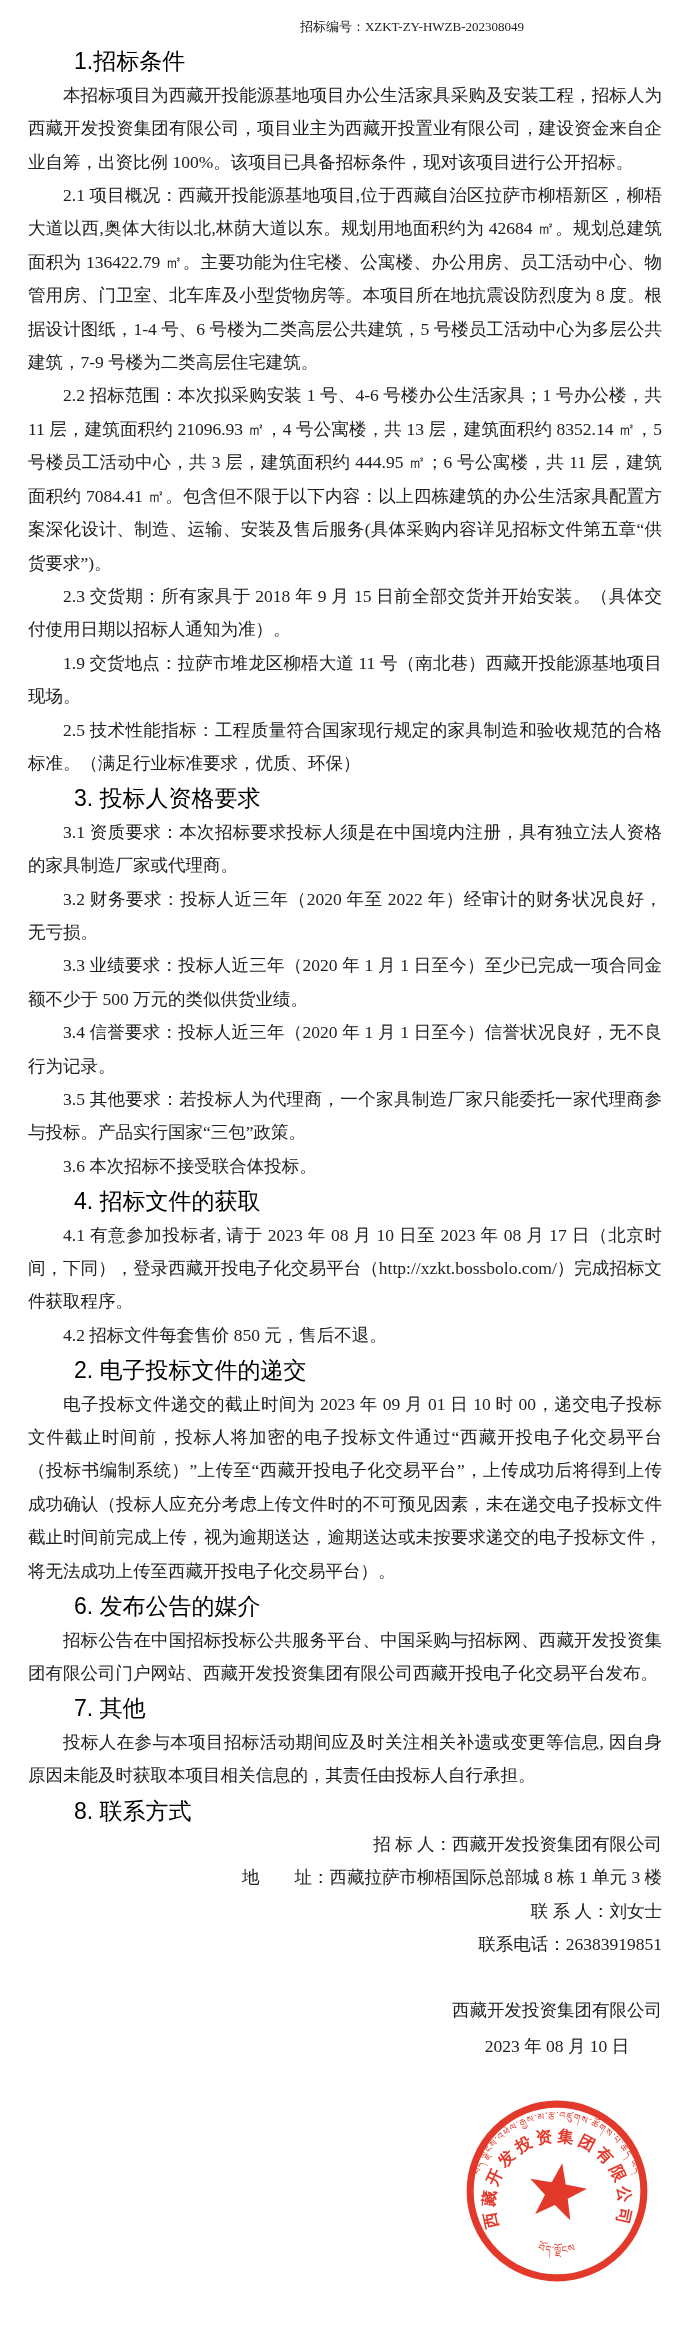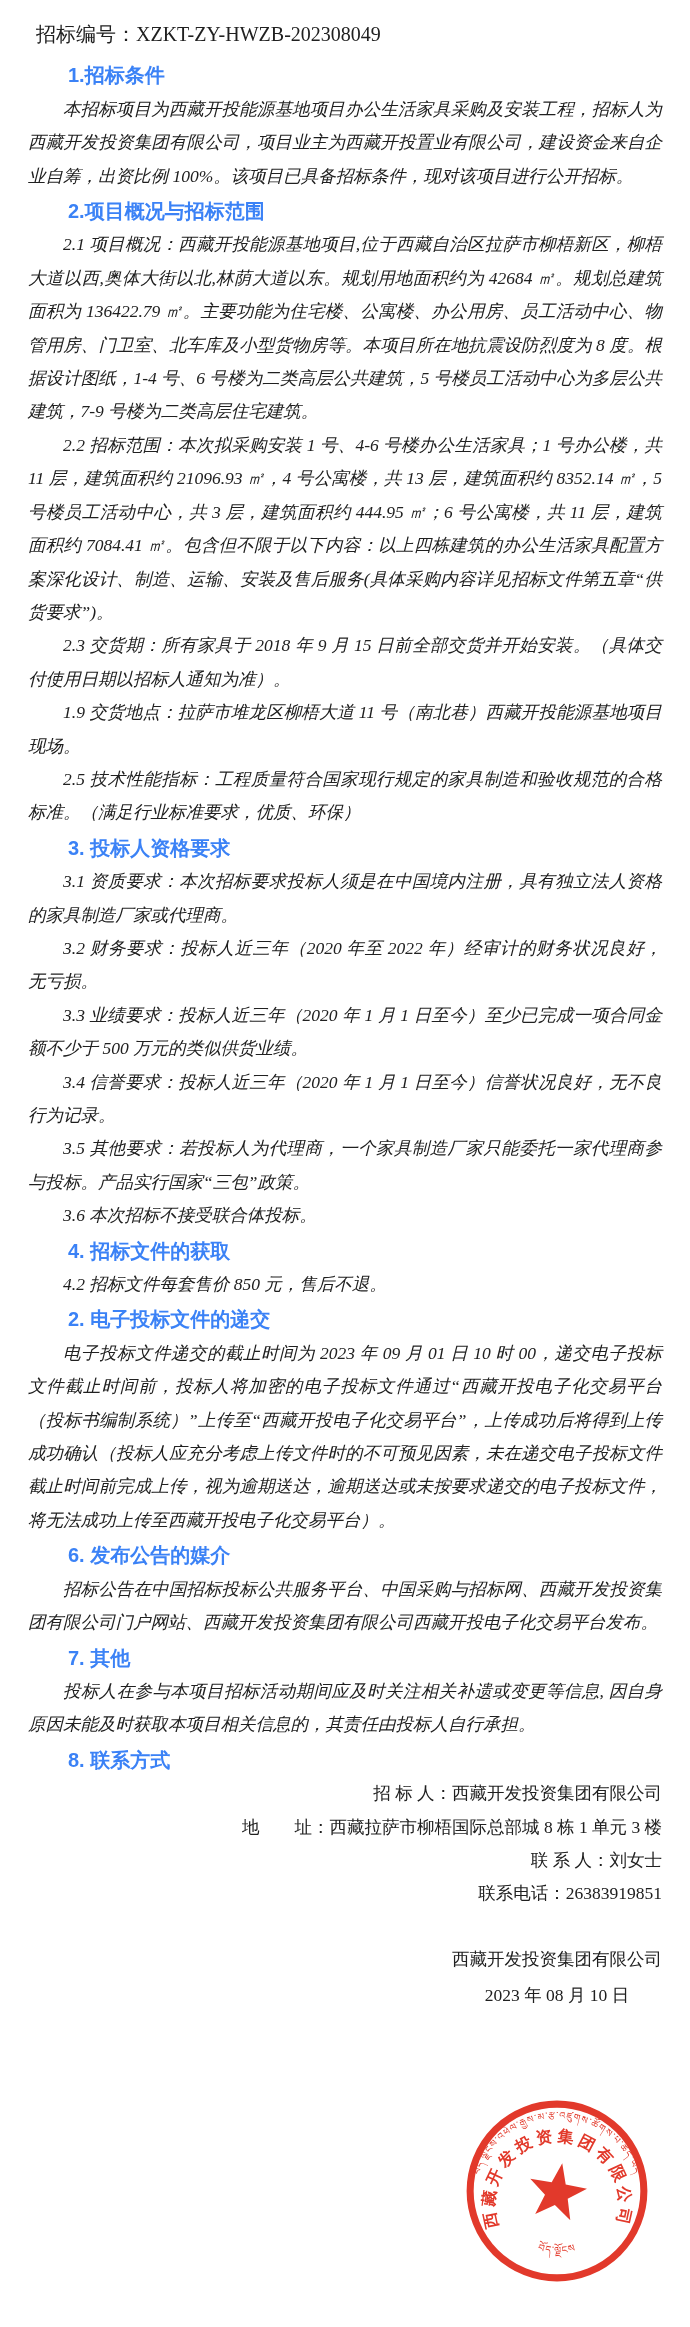--- a/index.html
+++ b/index.html
@@ -5,32 +5,31 @@
   html,body{margin:0;padding:0;}
   body{
     width:690px;height:2327px;background:#ffffff;position:relative;
     font-family:"Liberation Serif", serif;color:#202020;overflow:hidden;
   }
   .doc{
     padding:10px 28px 0 28px;
     font-size:17.5px;line-height:33.4px;
   }
   .title{
-    text-align:left;padding-right:138px;margin:8px;
-    font-size:20px;font-weight:400;
+    text-align:right;padding-right:138px;margin:0;
+    font-size:13px;font-weight:400;
   }
   .sec{
     font-family:"Liberation Sans", sans-serif;
-    font-size:20px;font-weight:700;color:#3b82f6;
+    font-size:23px;font-weight:400;color:#000000;
     margin:2px 0 0 0;text-indent:2em;line-height:33.4px;
   }
   .para{
     margin:0;text-indent:2em;text-align:justify;
     overflow-wrap:break-word;
-    font-style:italic;
   }
   .contact-line{
     margin:0;text-indent:2em;text-align:right;white-space:pre-wrap;
   }
   .closing{
     margin-top:30px;text-align:right;
   }
   .closing-inner{display:inline-block;text-align:center;}
   .closing-inner div{line-height:36px;}
   .stamp{
@@ -41,36 +40,36 @@
 </style>
 </head>
 <body>
 
 <div class="doc">
   <p class="title">招标编号：XZKT-ZY-HWZB-202308049</p>
 
   <h2 class="sec">1.招标条件</h2>
   <p class="para">本招标项目为西藏开投能源基地项目办公生活家具采购及安装工程，招标人为西藏开发投资集团有限公司，项目业主为西藏开投置业有限公司，建设资金来自企业自筹，出资比例 100%。该项目已具备招标条件，现对该项目进行公开招标。</p>
 
-  <h2 class="sec">2.项目概况与招标范围</h2>
   <p class="para">2.1 项目概况：西藏开投能源基地项目,位于西藏自治区拉萨市柳梧新区，柳梧大道以西,奥体大街以北,林荫大道以东。规划用地面积约为 42684 ㎡。规划总建筑面积为 136422.79 ㎡。主要功能为住宅楼、公寓楼、办公用房、员工活动中心、物管用房、门卫室、北车库及小型货物房等。本项目所在地抗震设防烈度为 8 度。根据设计图纸，1-4 号、6 号楼为二类高层公共建筑，5 号楼员工活动中心为多层公共建筑，7-9 号楼为二类高层住宅建筑。</p>
   <p class="para">2.2 招标范围：本次拟采购安装 1 号、4-6 号楼办公生活家具；1 号办公楼，共 11 层，建筑面积约 21096.93 ㎡，4 号公寓楼，共 13 层，建筑面积约 8352.14 ㎡，5 号楼员工活动中心，共 3 层，建筑面积约 444.95 ㎡；6 号公寓楼，共 11 层，建筑面积约 7084.41 ㎡。包含但不限于以下内容：以上四栋建筑的办公生活家具配置方案深化设计、制造、运输、安装及售后服务(具体采购内容详见招标文件第五章“供货要求”)。</p>
   <p class="para">2.3 交货期：所有家具于 2018 年 9 月 15 日前全部交货并开始安装。（具体交付使用日期以招标人通知为准）。</p>
   <p class="para">1.9 交货地点：拉萨市堆龙区柳梧大道 11 号（南北巷）西藏开投能源基地项目现场。</p>
   <p class="para">2.5 技术性能指标：工程质量符合国家现行规定的家具制造和验收规范的合格标准。（满足行业标准要求，优质、环保）</p>
 
   <h2 class="sec">3.  投标人资格要求</h2>
   <p class="para">3.1  资质要求：本次招标要求投标人须是在中国境内注册，具有独立法人资格的家具制造厂家或代理商。</p>
   <p class="para">3.2  财务要求：投标人近三年（2020 年至 2022 年）经审计的财务状况良好，无亏损。</p>
   <p class="para">3.3  业绩要求：投标人近三年（2020 年 1 月 1 日至今）至少已完成一项合同金额不少于 500 万元的类似供货业绩。</p>
   <p class="para">3.4  信誉要求：投标人近三年（2020 年 1 月 1 日至今）信誉状况良好，无不良行为记录。</p>
   <p class="para">3.5  其他要求：若投标人为代理商，一个家具制造厂家只能委托一家代理商参与投标。产品实行国家“三包”政策。</p>
   <p class="para">3.6 本次招标不接受联合体投标。</p>
 
   <h2 class="sec">4.  招标文件的获取</h2>
+  <p class="para">4.1  有意参加投标者, 请于 2023 年 08 月 10 日至 2023 年 08 月 17 日（北京时间，下同），登录西藏开投电子化交易平台（http://xzkt.bossbolo.com/）完成招标文件获取程序。</p>
   <p class="para">4.2 招标文件每套售价 850 元，售后不退。</p>
 
   <h2 class="sec">2.  电子投标文件的递交</h2>
   <p class="para">电子投标文件递交的截止时间为 2023 年 09 月 01 日 10 时 00，递交电子投标文件截止时间前，投标人将加密的电子投标文件通过“西藏开投电子化交易平台（投标书编制系统）”上传至“西藏开投电子化交易平台”，上传成功后将得到上传成功确认（投标人应充分考虑上传文件时的不可预见因素，未在递交电子投标文件截止时间前完成上传，视为逾期送达，逾期送达或未按要求递交的电子投标文件，将无法成功上传至西藏开投电子化交易平台）。</p>
 
   <h2 class="sec">6.  发布公告的媒介</h2>
   <p class="para">招标公告在中国招标投标公共服务平台、中国采购与招标网、西藏开发投资集团有限公司门户网站、西藏开发投资集团有限公司西藏开投电子化交易平台发布。</p>
 
   <h2 class="sec">7.  其他</h2>
   <p class="para">投标人在参与本项目招标活动期间应及时关注相关补遗或变更等信息, 因自身原因未能及时获取本项目相关信息的，其责任由投标人自行承担。</p>

